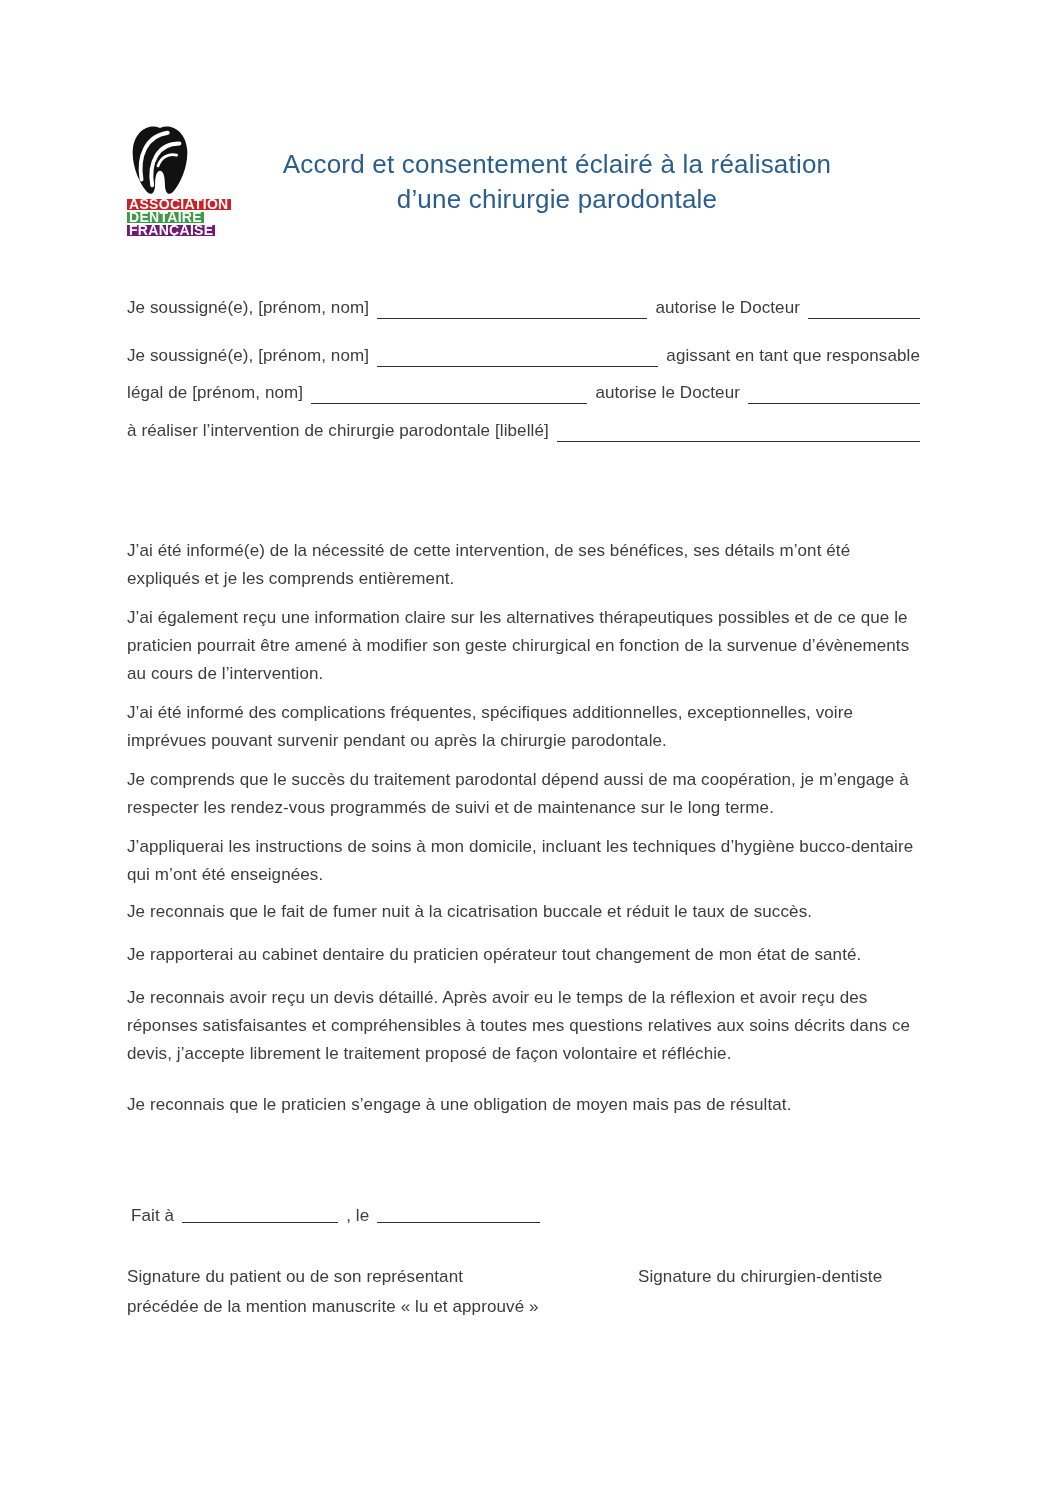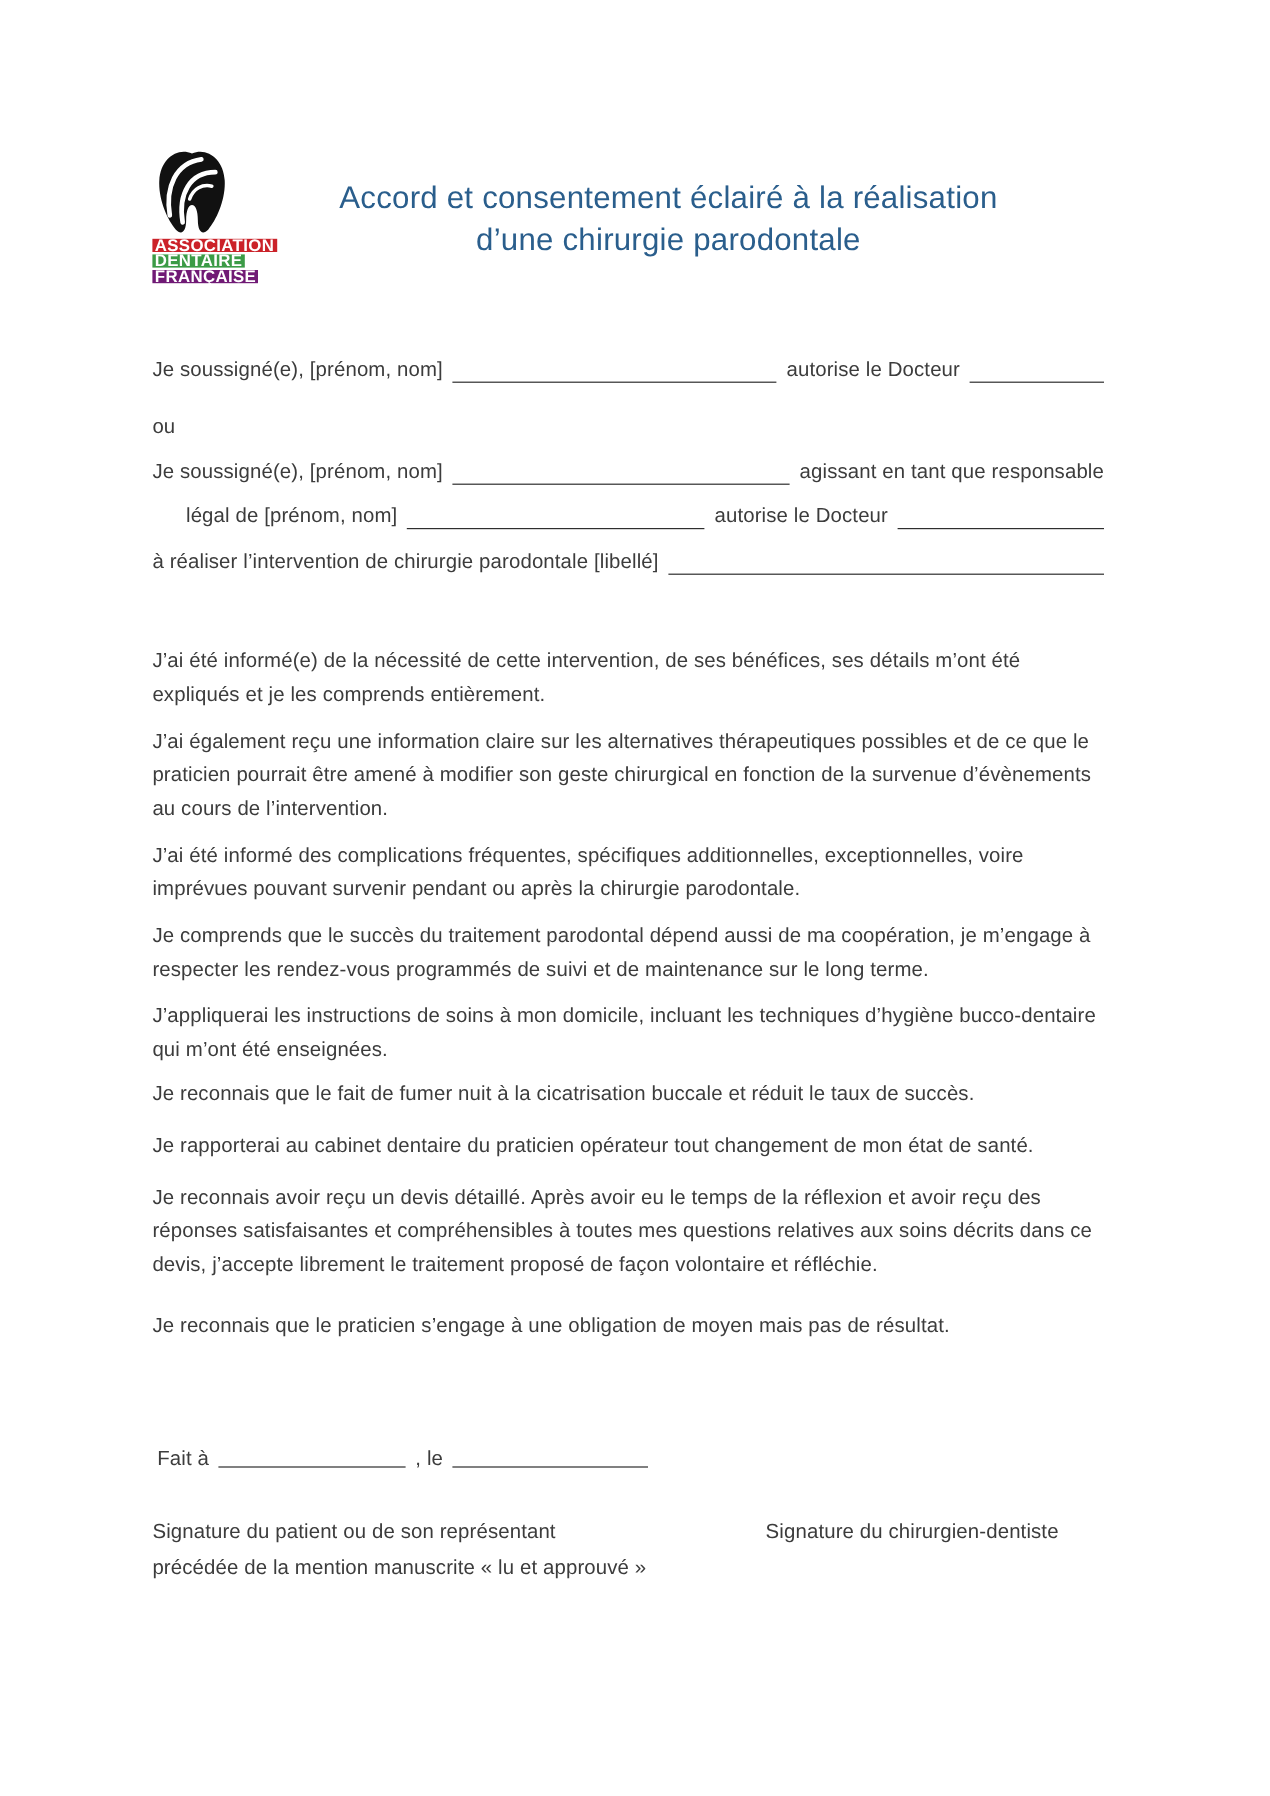--- a/index.html
+++ b/index.html
@@ -72,21 +72,21 @@
     border-bottom: 1px solid #2e2e2e;
     height: 19px;
     margin: 0 8px;
   }
   .blank.grow { flex: 1 1 auto; }
   .blank.fixed-112 { width: 112px; margin-right: 0; }
   .blank.fixed-172 { width: 172px; margin-right: 0; }
   .blank.grow-end { flex: 1 1 auto; margin-right: 0; }
   .mb-26 { margin-bottom: 25px; }
   .mb-15 { margin-bottom: 14px; }
-  .mb-16 { margin-bottom: 15px; margin-left: 28px; }
+  .mb-16 { margin-bottom: 15px; }
 
   
   .para-group { position: absolute; left: 127px; right: 138px; }
   .para-group p { line-height: 28px; margin-bottom: 11px; }
   .group-a { top: 537px; }
   .group-b { top: 898px; }
   .group-b p { margin-bottom: 15px; }
   .group-c { top: 1091px; }
 
   
@@ -140,23 +140,20 @@
   </div>
 
   <div class="form-section">
     <div class="form-row mb-26">
       <span class="lbl">Je soussigné(e), [prénom, nom]</span>
       <span class="blank grow"></span>
       <span class="lbl">autorise le Docteur</span>
       <span class="blank fixed-112"></span>
     </div>
     <div class="form-row mb-15">
-      <span class="lbl">ou</span>
-    </div>
-    <div class="form-row mb-15">
       <span class="lbl">Je soussigné(e), [prénom, nom]</span>
       <span class="blank grow"></span>
       <span class="lbl">agissant en tant que responsable</span>
     </div>
     <div class="form-row mb-16">
       <span class="lbl">légal de [prénom, nom]</span>
       <span class="blank grow"></span>
       <span class="lbl">autorise le Docteur</span>
       <span class="blank fixed-172"></span>
     </div>

